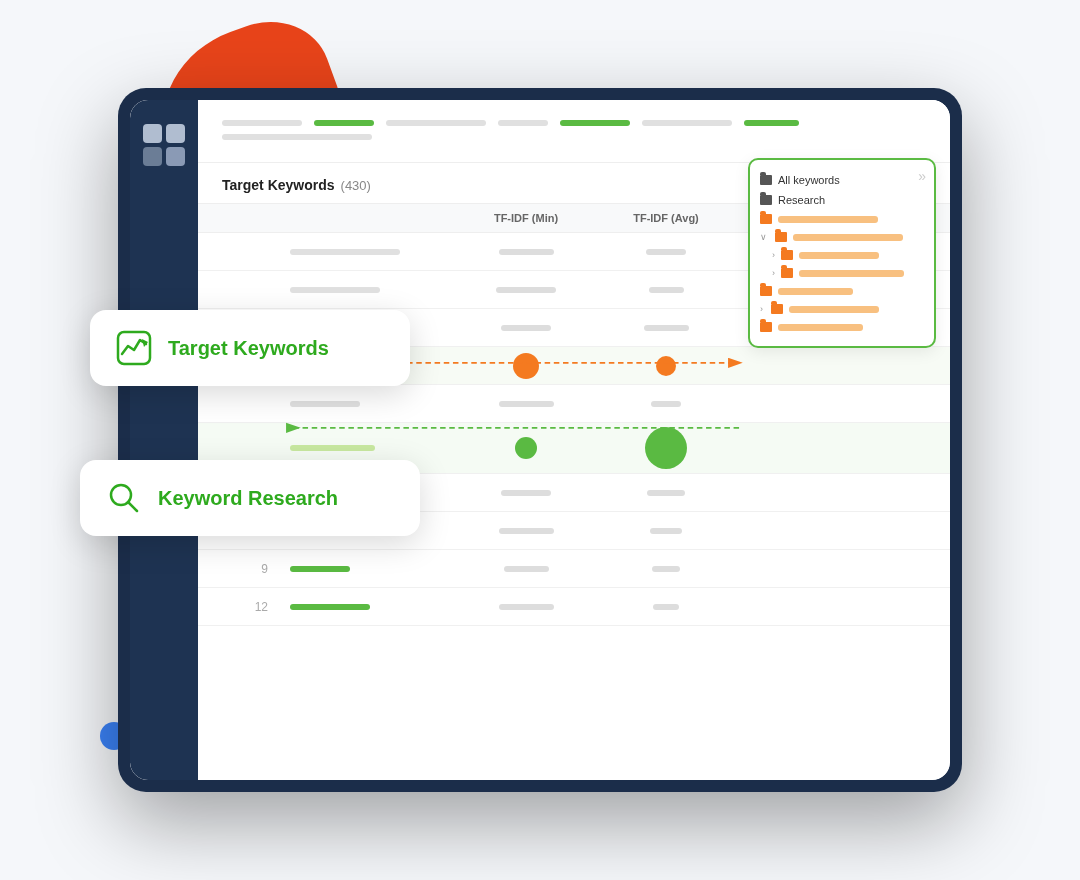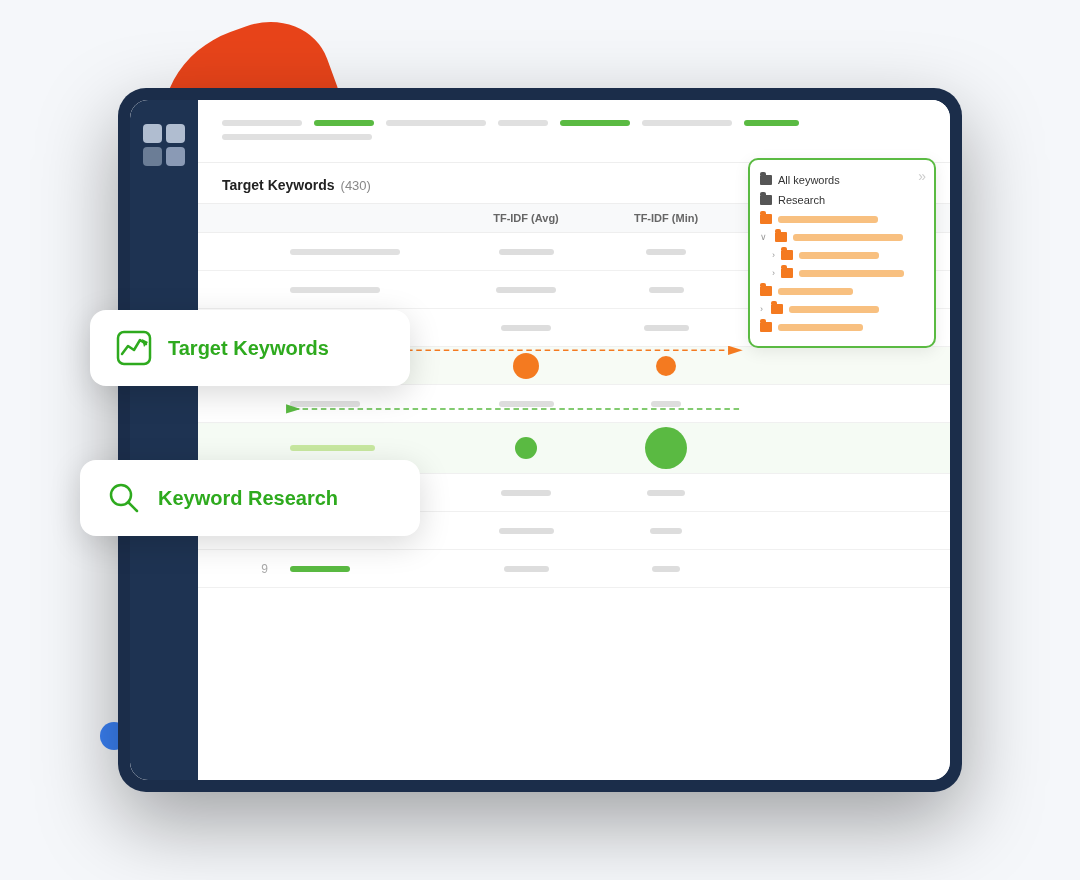--- a/index.html
+++ b/index.html
@@ -409,22 +409,22 @@
       </div>
 
       <div class="found-keywords-header">
         <span class="found-keywords-title">Target Keywords</span>
         <span class="found-keywords-count">(430)</span>
       </div>
 
       <div class="table-header-row">
         <div class="table-col-header"></div>
         <div class="table-col-header"></div>
+        <div class="table-col-header">TF-IDF (Min)</div>
         <div class="table-col-header">TF-IDF (Avg)</div>
-        <div class="table-col-header">TF-IDF (Min)</div>
         <div class="table-col-header"></div>
       </div>
 
       <div class="table-rows">
 
         <div class="table-row">
           <div class="row-num"></div>
           <div class="row-bar-cell">
             <div class="row-bar" style="width:110px; background:#e0e0e0;"></div>
           </div>
@@ -544,20 +544,33 @@
             <div class="cell-skel" style="width:45px;"></div>
           </div>
           <div class="row-cell-center">
             <div class="cell-skel" style="width:28px;"></div>
           </div>
           <div class="row-cell-center"></div>
         </div>
 
 
 
+        <div class="table-row">
+          <div class="row-num">12</div>
+          <div class="row-bar-cell">
+            <div class="row-bar" style="width:80px; background:#5aba42;"></div>
+          </div>
+          <div class="row-cell-center">
+            <div class="cell-skel" style="width:55px;"></div>
+          </div>
+          <div class="row-cell-center">
+            <div class="cell-skel" style="width:26px;"></div>
+          </div>
+          <div class="row-cell-center"></div>
+        </div>
 
         <svg class="arrow-layer" viewBox="0 0 820 460" preserveAspectRatio="none" style="position:absolute;top:0;left:0;width:100%;height:100%;pointer-events:none;">
 
           <line x1="108" y1="152" x2="590" y2="152" stroke="#f47a20" stroke-width="2" stroke-dasharray="6,4" marker-end="url(#arrowOrange)"></line>
 
           <line x1="590" y1="228" x2="108" y2="228" stroke="#5aba42" stroke-width="2" stroke-dasharray="6,4" marker-end="url(#arrowGreen)"></line>
           <defs>
             <marker id="arrowOrange" markerWidth="8" markerHeight="8" refX="6" refY="3" orient="auto">
               <path d="M0,0 L0,6 L8,3 z" fill="#f47a20"></path>
             </marker>

